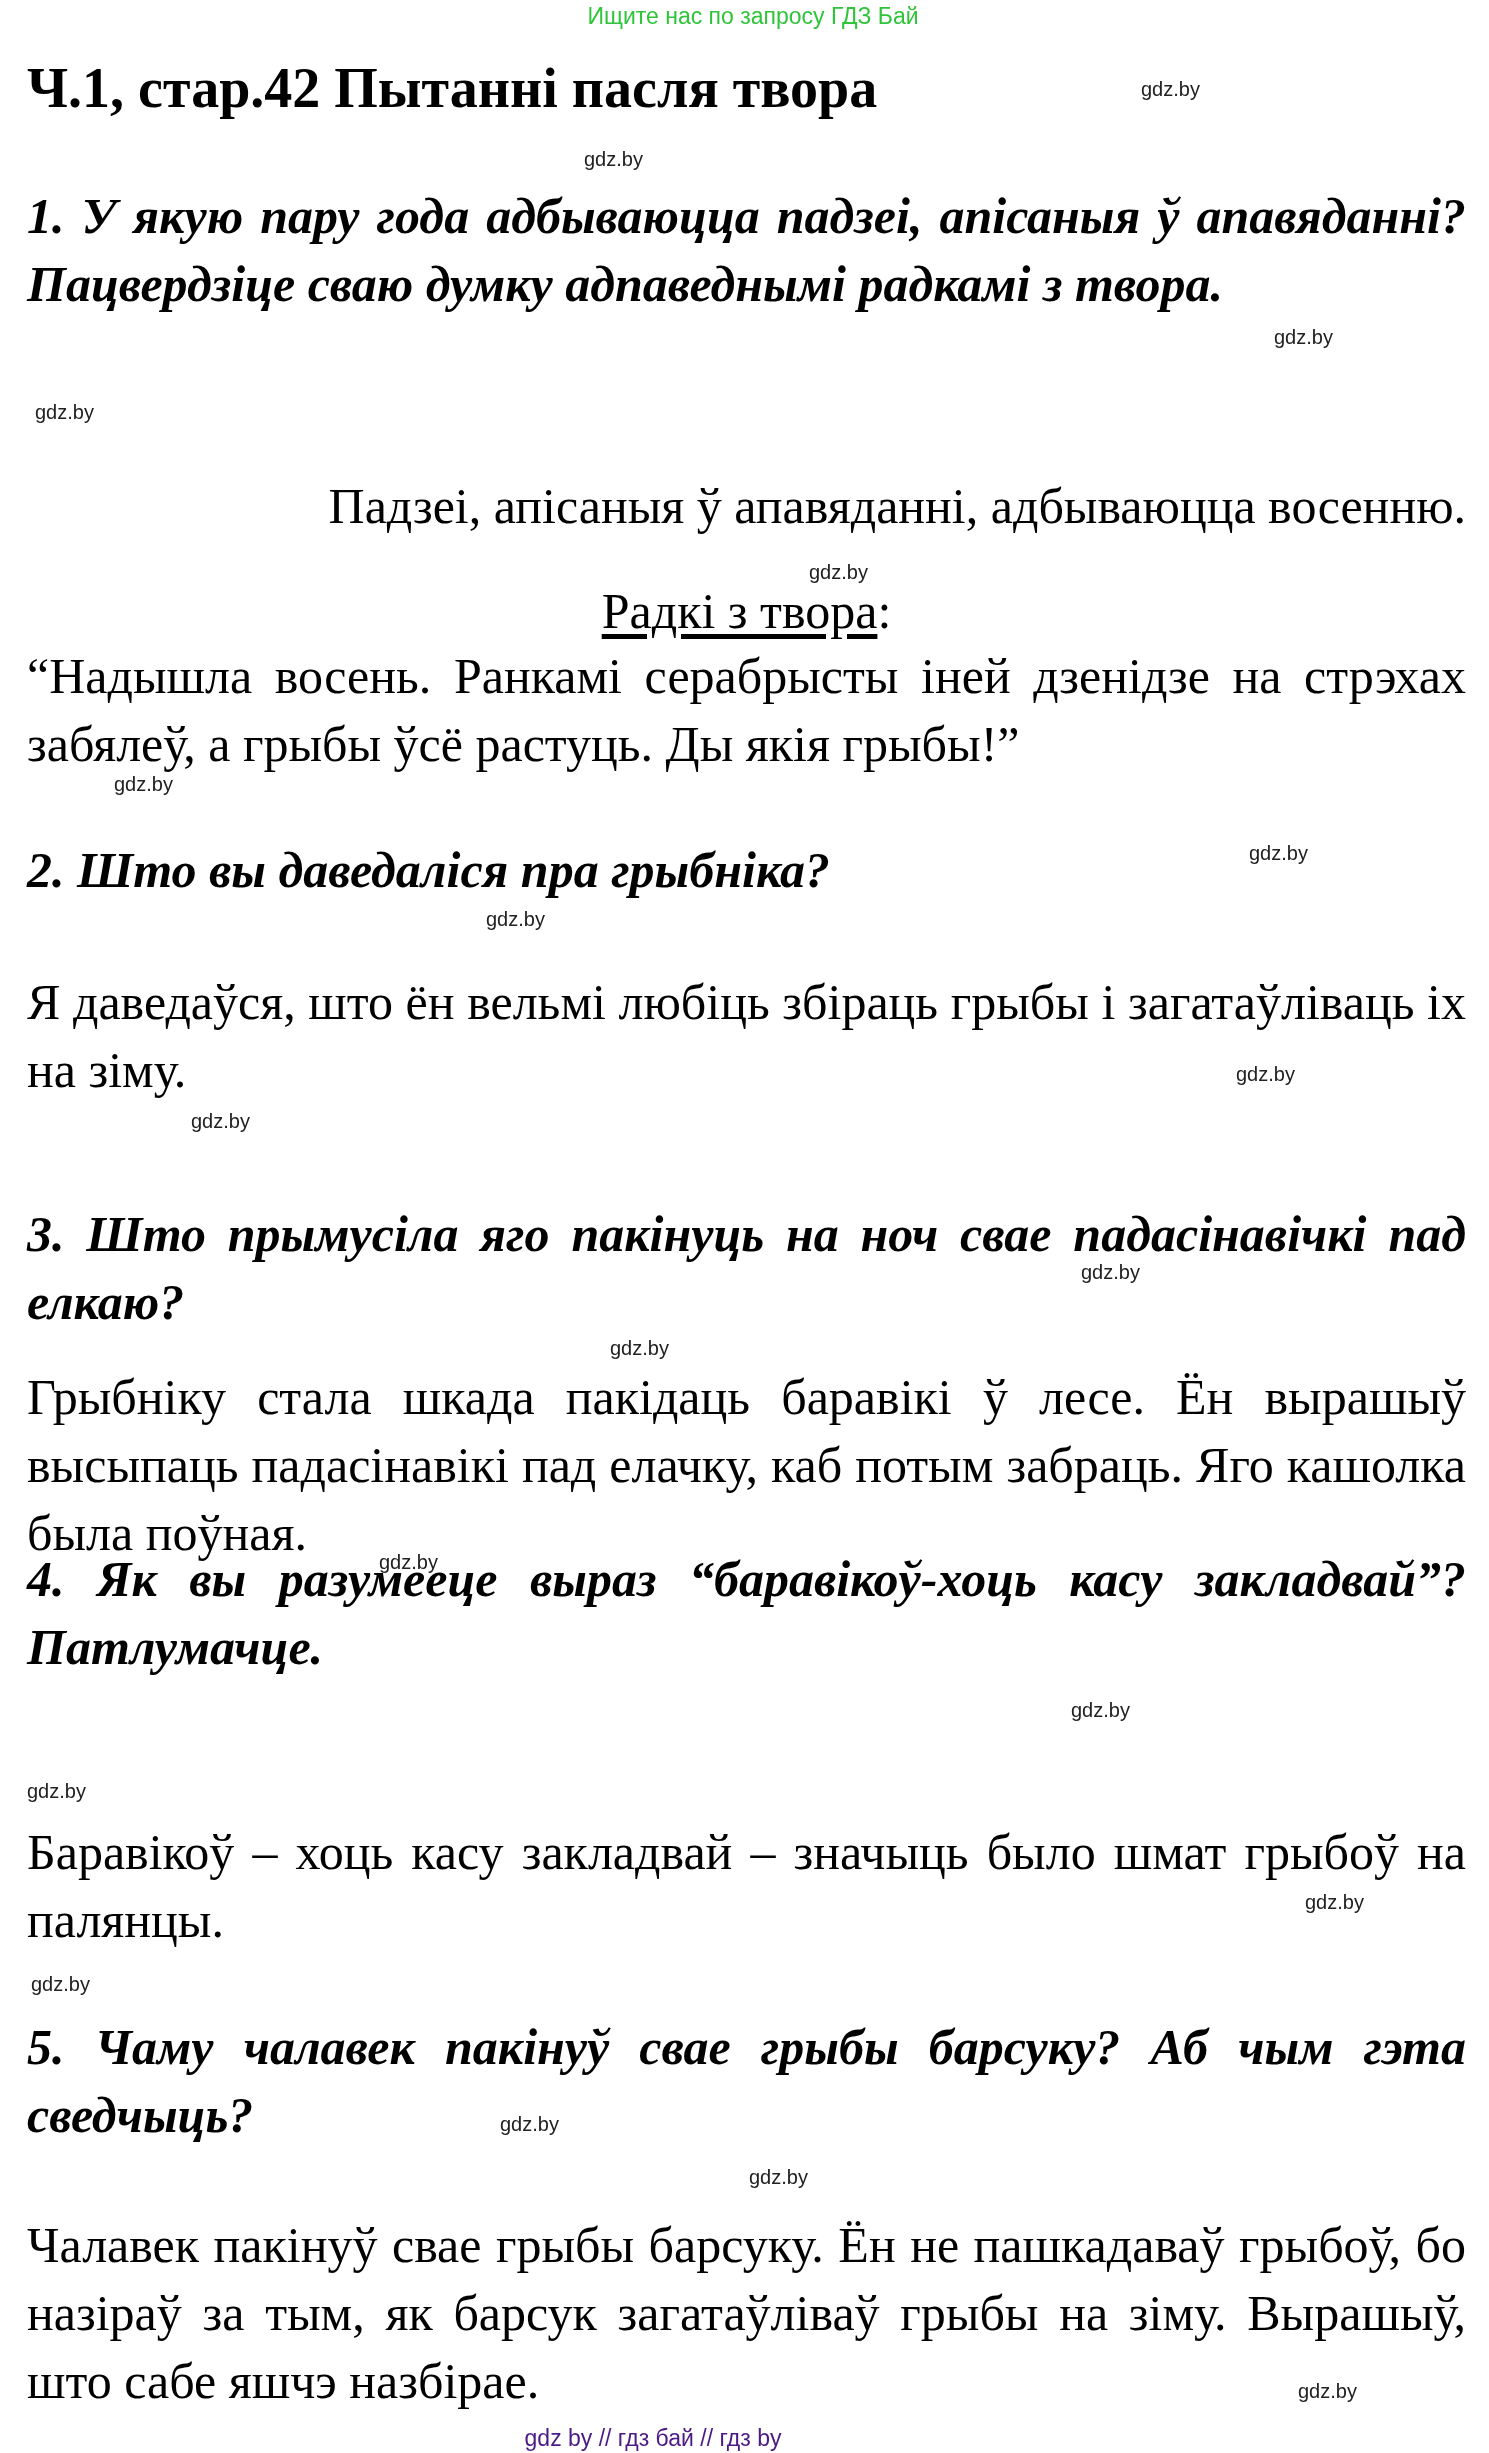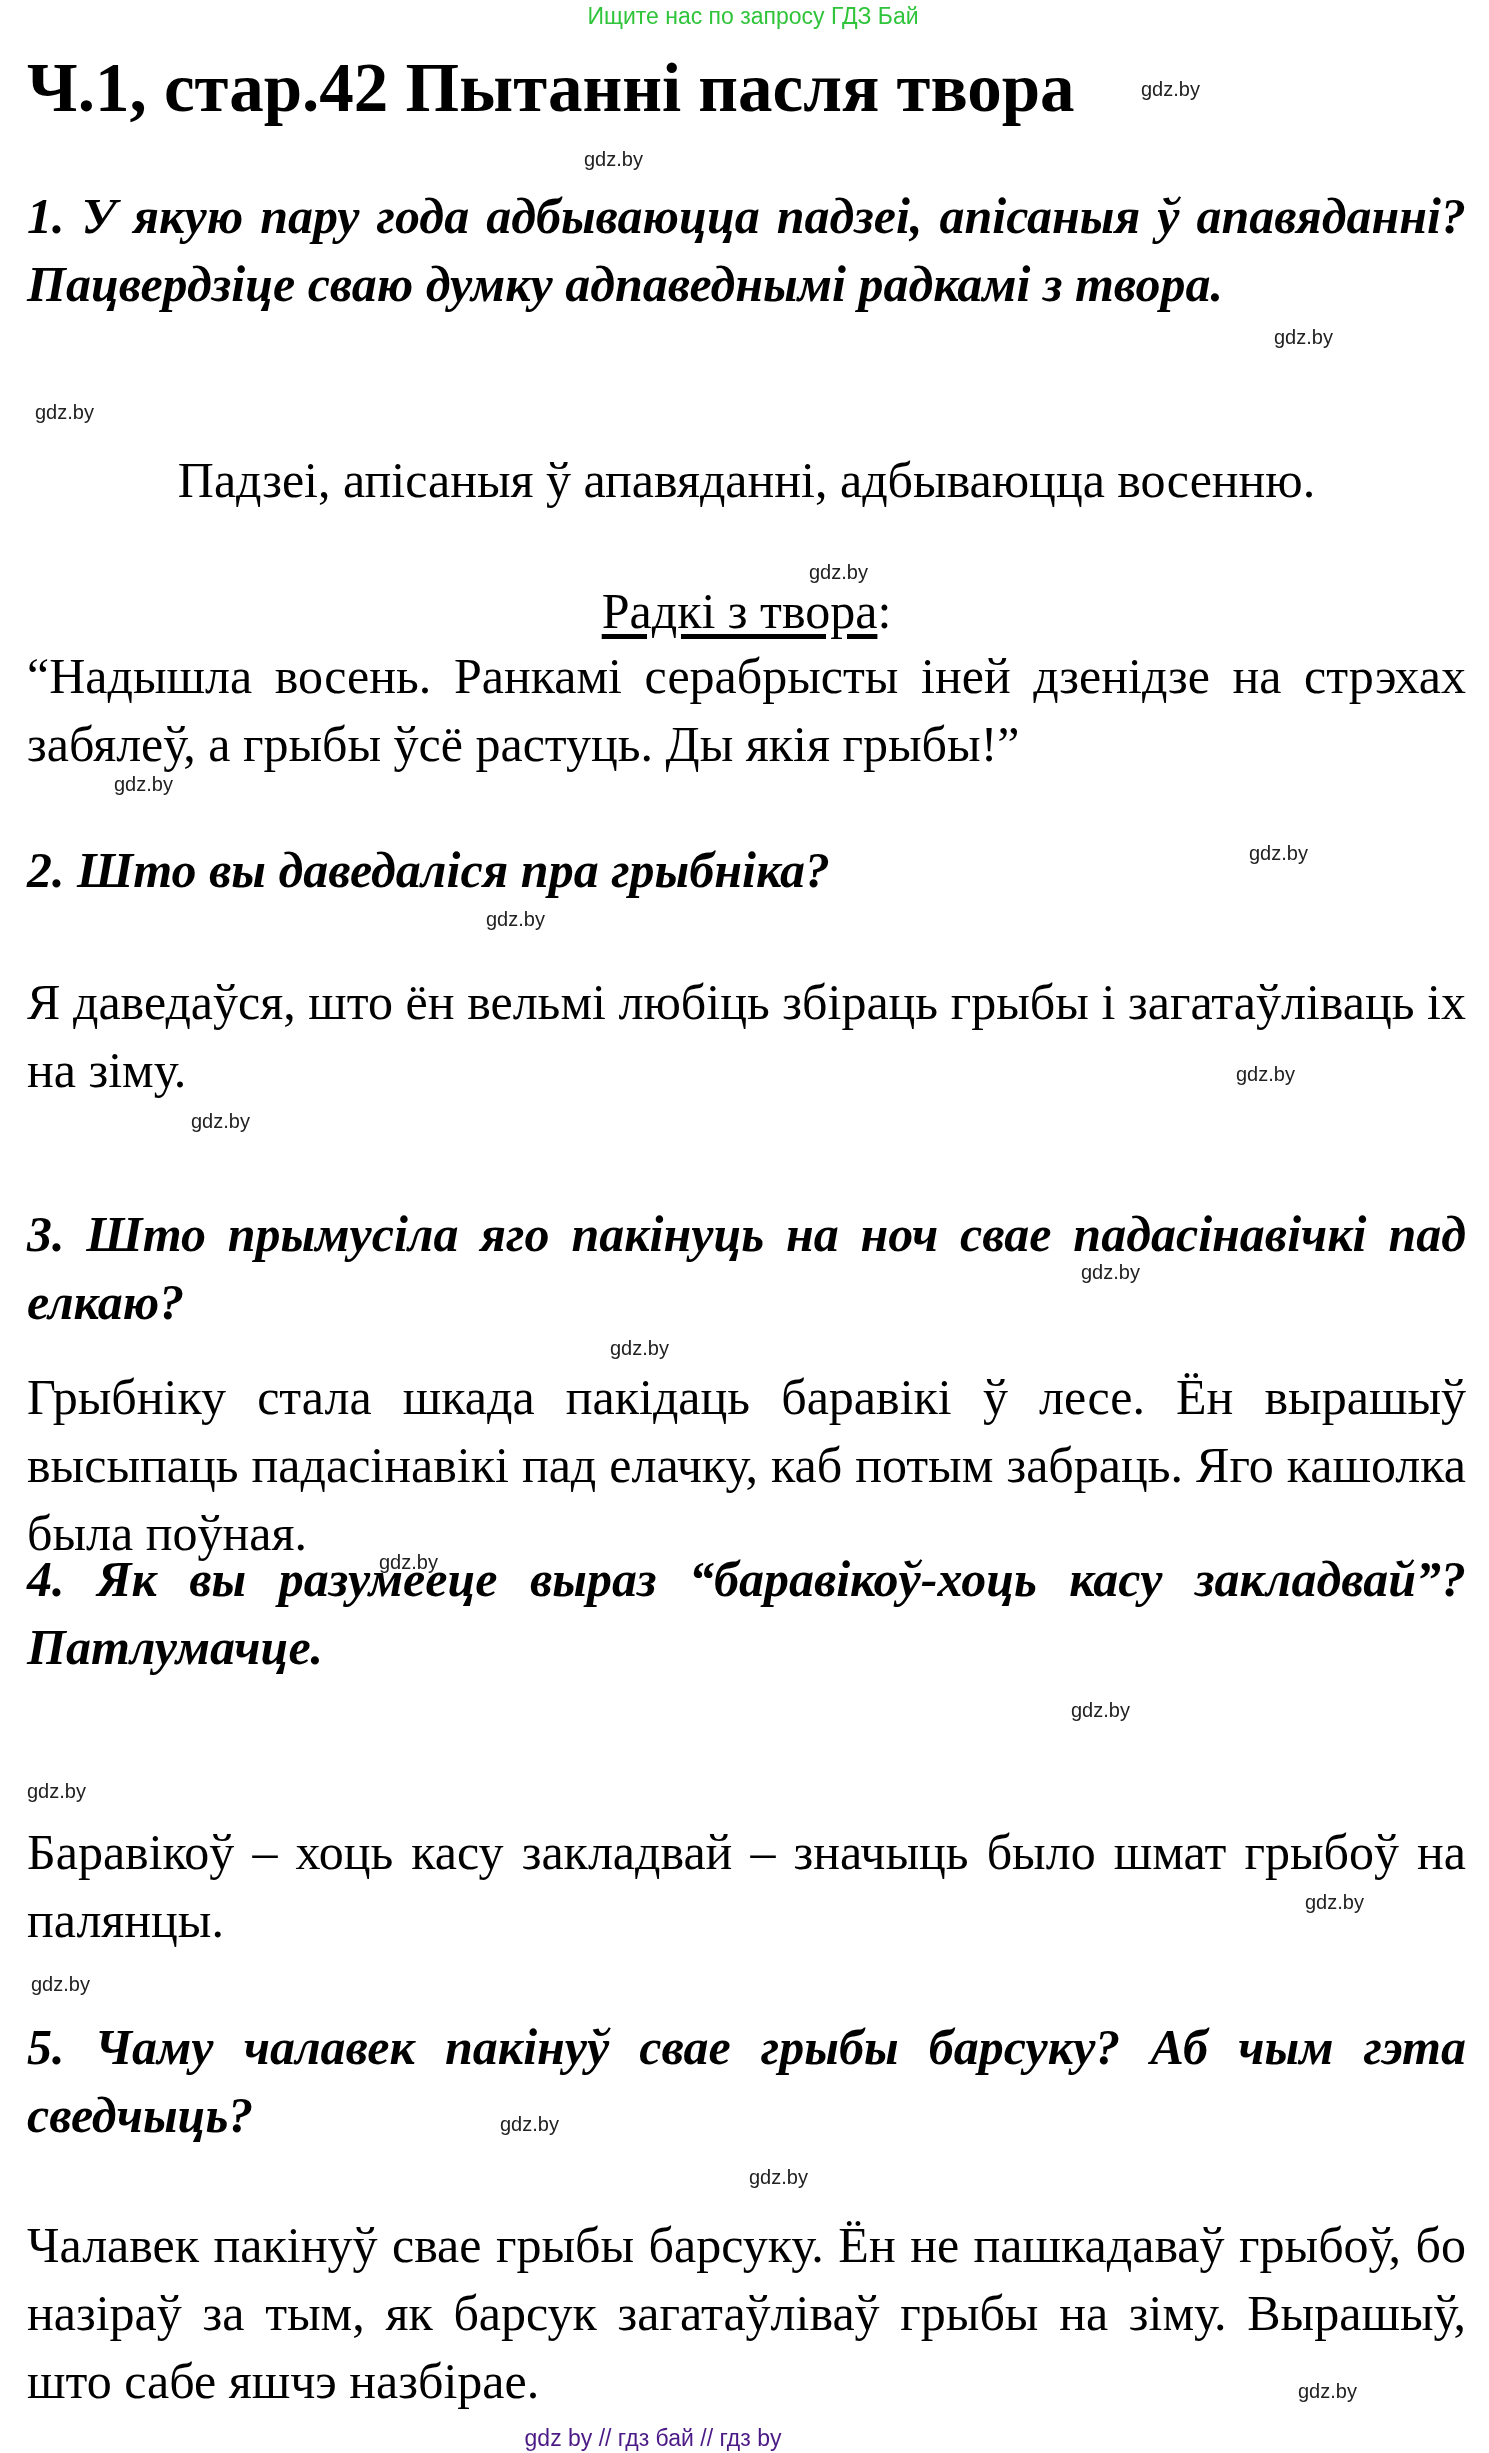--- a/index.html
+++ b/index.html
@@ -2,37 +2,37 @@
 <html><head>
 <meta charset="utf-8">
 <style>
   html, body { margin:0; padding:0; background:#ffffff; }
   body { width:1490px; height:2453px; position:relative; overflow:hidden; }
   .banner { position:absolute; top:1.9px; left:8px; width:1490px; text-align:center;
     font-family:"Liberation Sans", sans-serif; font-size:23px; color:#2fc43a; line-height:29px; }
   .footer { position:absolute; top:2425px; left:0; width:1306px; text-align:center;
     font-family:"Liberation Sans", sans-serif; font-size:23px; color:#4b1a86; line-height:27px; }
   .title { position:absolute; left:27px; top:56px; font-family:"Liberation Serif", serif;
-    font-weight:bold; font-size:69px; line-height:64px; color:#000; margin:0; white-space:nowrap; }
+    font-weight:bold; font-size:56px; line-height:64px; color:#000; margin:0; white-space:nowrap; }
   .block { position:absolute; left:27px; width:1439px; font-family:"Liberation Serif", serif;
     font-size:50px; line-height:68px; color:#000; text-align:justify; margin:0; }
   .q { font-weight:bold; font-style:italic; }
   .label { text-decoration:underline; text-decoration-thickness:4.8px; text-underline-offset:5.8px; }
   .wm { position:absolute; font-family:"Liberation Sans", sans-serif; font-size:20px;
     color:#222; line-height:29px; white-space:nowrap; }
 </style>
 </head>
 <body>
 
 <div class="banner">Ищите нас по запросу ГДЗ Бай</div>
 
 <h1 class="title">Ч.1, стар.42 Пытанні пасля твора</h1>
 
 <p class="block q" style="top:182px;">1. У якую пару года адбываюцца падзеі, апісаныя ў апавяданні? Пацвердзіце сваю думку адпаведнымі радкамі з твора.</p>
-<p class="block" style="top:446px; text-align:center;font-family:Liberation Serif, serif;">Падзеі, апісаныя ў апавяданні, адбываюцца восенню.</p>
+<p class="block" style="top:472px; text-align:right;font-family:Liberation Serif, serif;">Падзеі, апісаныя ў апавяданні, адбываюцца восенню.</p>
 <p class="block" style="top:577px; text-align:center;"><span class="label">Радкі з твора</span><span>:</span></p>
 <p class="block" style="top:642px;">“Надышла восень. Ранкамі серабрысты іней дзенідзе на стрэхах забялеў, а грыбы ўсё растуць. Ды якія грыбы!”</p>
 
 <p class="block q" style="top:836px; text-align:left;">2. Што вы даведаліся пра грыбніка?</p>
 <p class="block" style="top:968px;">Я даведаўся, што ён вельмі любіць збіраць грыбы і загатаўліваць іх на зіму.</p>
 
 <p class="block q" style="top:1200px;">3. Што прымусіла яго пакінуць на ноч свае падасінавічкі пад елкаю?</p>
 <p class="block" style="top:1363px;">Грыбніку стала шкада пакідаць баравікі ў лесе. Ён вырашыў высыпаць падасінавікі пад елачку, каб потым забраць. Яго кашолка была поўная.</p>
 
 <p class="block q" style="top:1545px;">4. Як вы разумееце выраз “баравікоў-хоць касу закладвай”? Патлумачце.</p>

